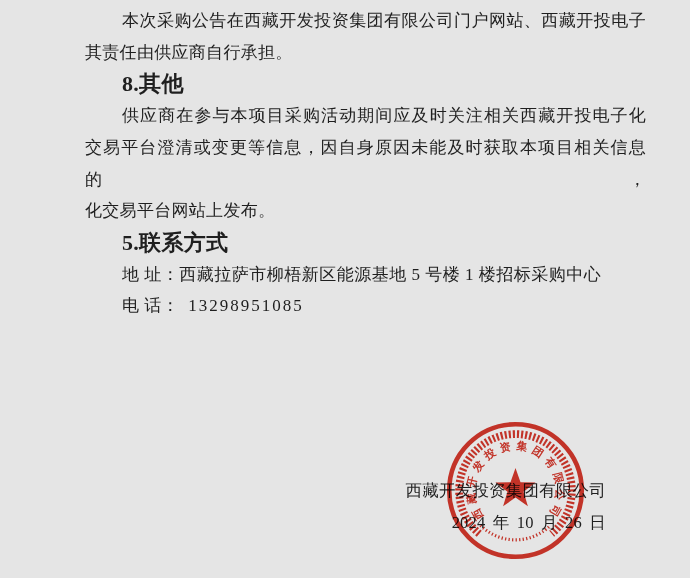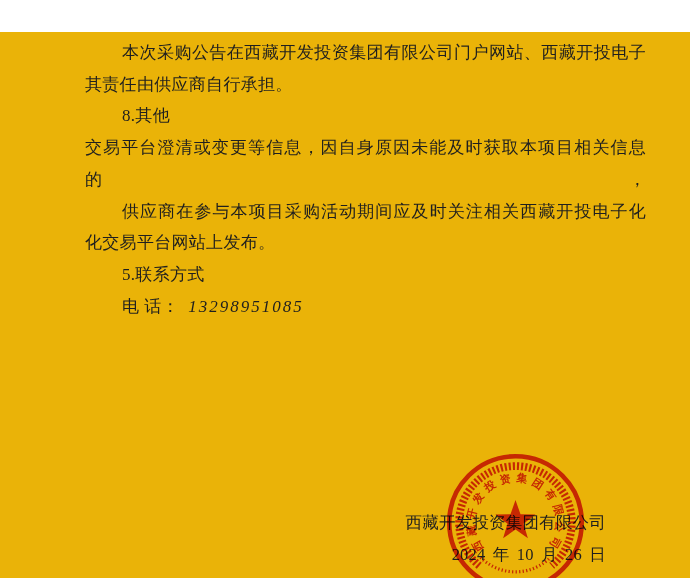--- a/index.html
+++ b/index.html
@@ -4,43 +4,43 @@
 <style>
   html,body{margin:0;padding:0;}
   body{
     width:690px;height:578px;
     background:#ffffff;
     font-family:"Liberation Serif","DejaVu Serif",serif;
     color:#1f1f1f;
     position:relative;
     overflow:hidden;
   }
-  .page{position:absolute;inset:0;background:#eab308;margin-top:32px;}
+  .page{position:absolute;inset:0;background:#e5e5e5;}
 
   
   .body-text{
     position:absolute;
     left:85px;top:5px;width:561px;
     font-size:17px;
     line-height:31.7px;
     letter-spacing:0.3px;
   }
   .body-text p{margin:0;padding:0;}
   .line{display:block;}
   .line.indent{text-indent:37px;}
   .line.just{text-align:justify;text-align-last:justify;}
   .heading{
     margin:0;padding:0 0 0 37px;
-    font-size:17px;font-weight:400;
+    font-size:22px;font-weight:700;
     line-height:31.7px;
   }
   .contact-row{padding-left:37px;white-space:nowrap;}
   .c-label{letter-spacing:0.5px;}
   .c-value{letter-spacing:0.5px;}
-  .c-value.phone{margin-left:9px;letter-spacing:2px;font-style:italic;}
+  .c-value.phone{margin-left:9px;letter-spacing:2px;}
 
   
   .signature{
     position:absolute;
     right:84px;top:475px;
     text-align:right;
     font-size:16.5px;
     line-height:31.5px;
     letter-spacing:0.2px;
     z-index:1;
@@ -73,27 +73,30 @@
   <div class="body-text">
 
     <p>
       <span class="line indent just">本次采购公告在西藏开发投资集团有限公司门户网站、西藏开投电子</span>
       <span class="line">其责任由供应商自行承担。</span>
     </p>
 
     <h3 class="heading">8.其他</h3>
 
     <p>
+      <span class="line indent just">供应商在参与本项目采购活动期间应及时关注相关西藏开投电子化</span>
       <span class="line just">交易平台澄清或变更等信息，因自身原因未能及时获取本项目相关信息的，</span>
-      <span class="line indent just">供应商在参与本项目采购活动期间应及时关注相关西藏开投电子化</span>
       <span class="line">化交易平台网站上发布。</span>
     </p>
 
     <h3 class="heading">5.联系方式</h3>
 
+    <div class="contact-row">
+      <span class="c-label">地 址：</span><span class="c-value">西藏拉萨市柳梧新区能源基地 5 号楼 1 楼招标采购中心</span>
+    </div>
     <div class="contact-row">
       <span class="c-label">电 话：</span><span class="c-value phone">13298951085</span>
     </div>
 
   </div>
 
   <div class="signature">
     <div class="sig-company">西藏开发投资集团有限公司</div>
     <div class="sig-date">2024 年 10 月 26 日</div>
   </div>

